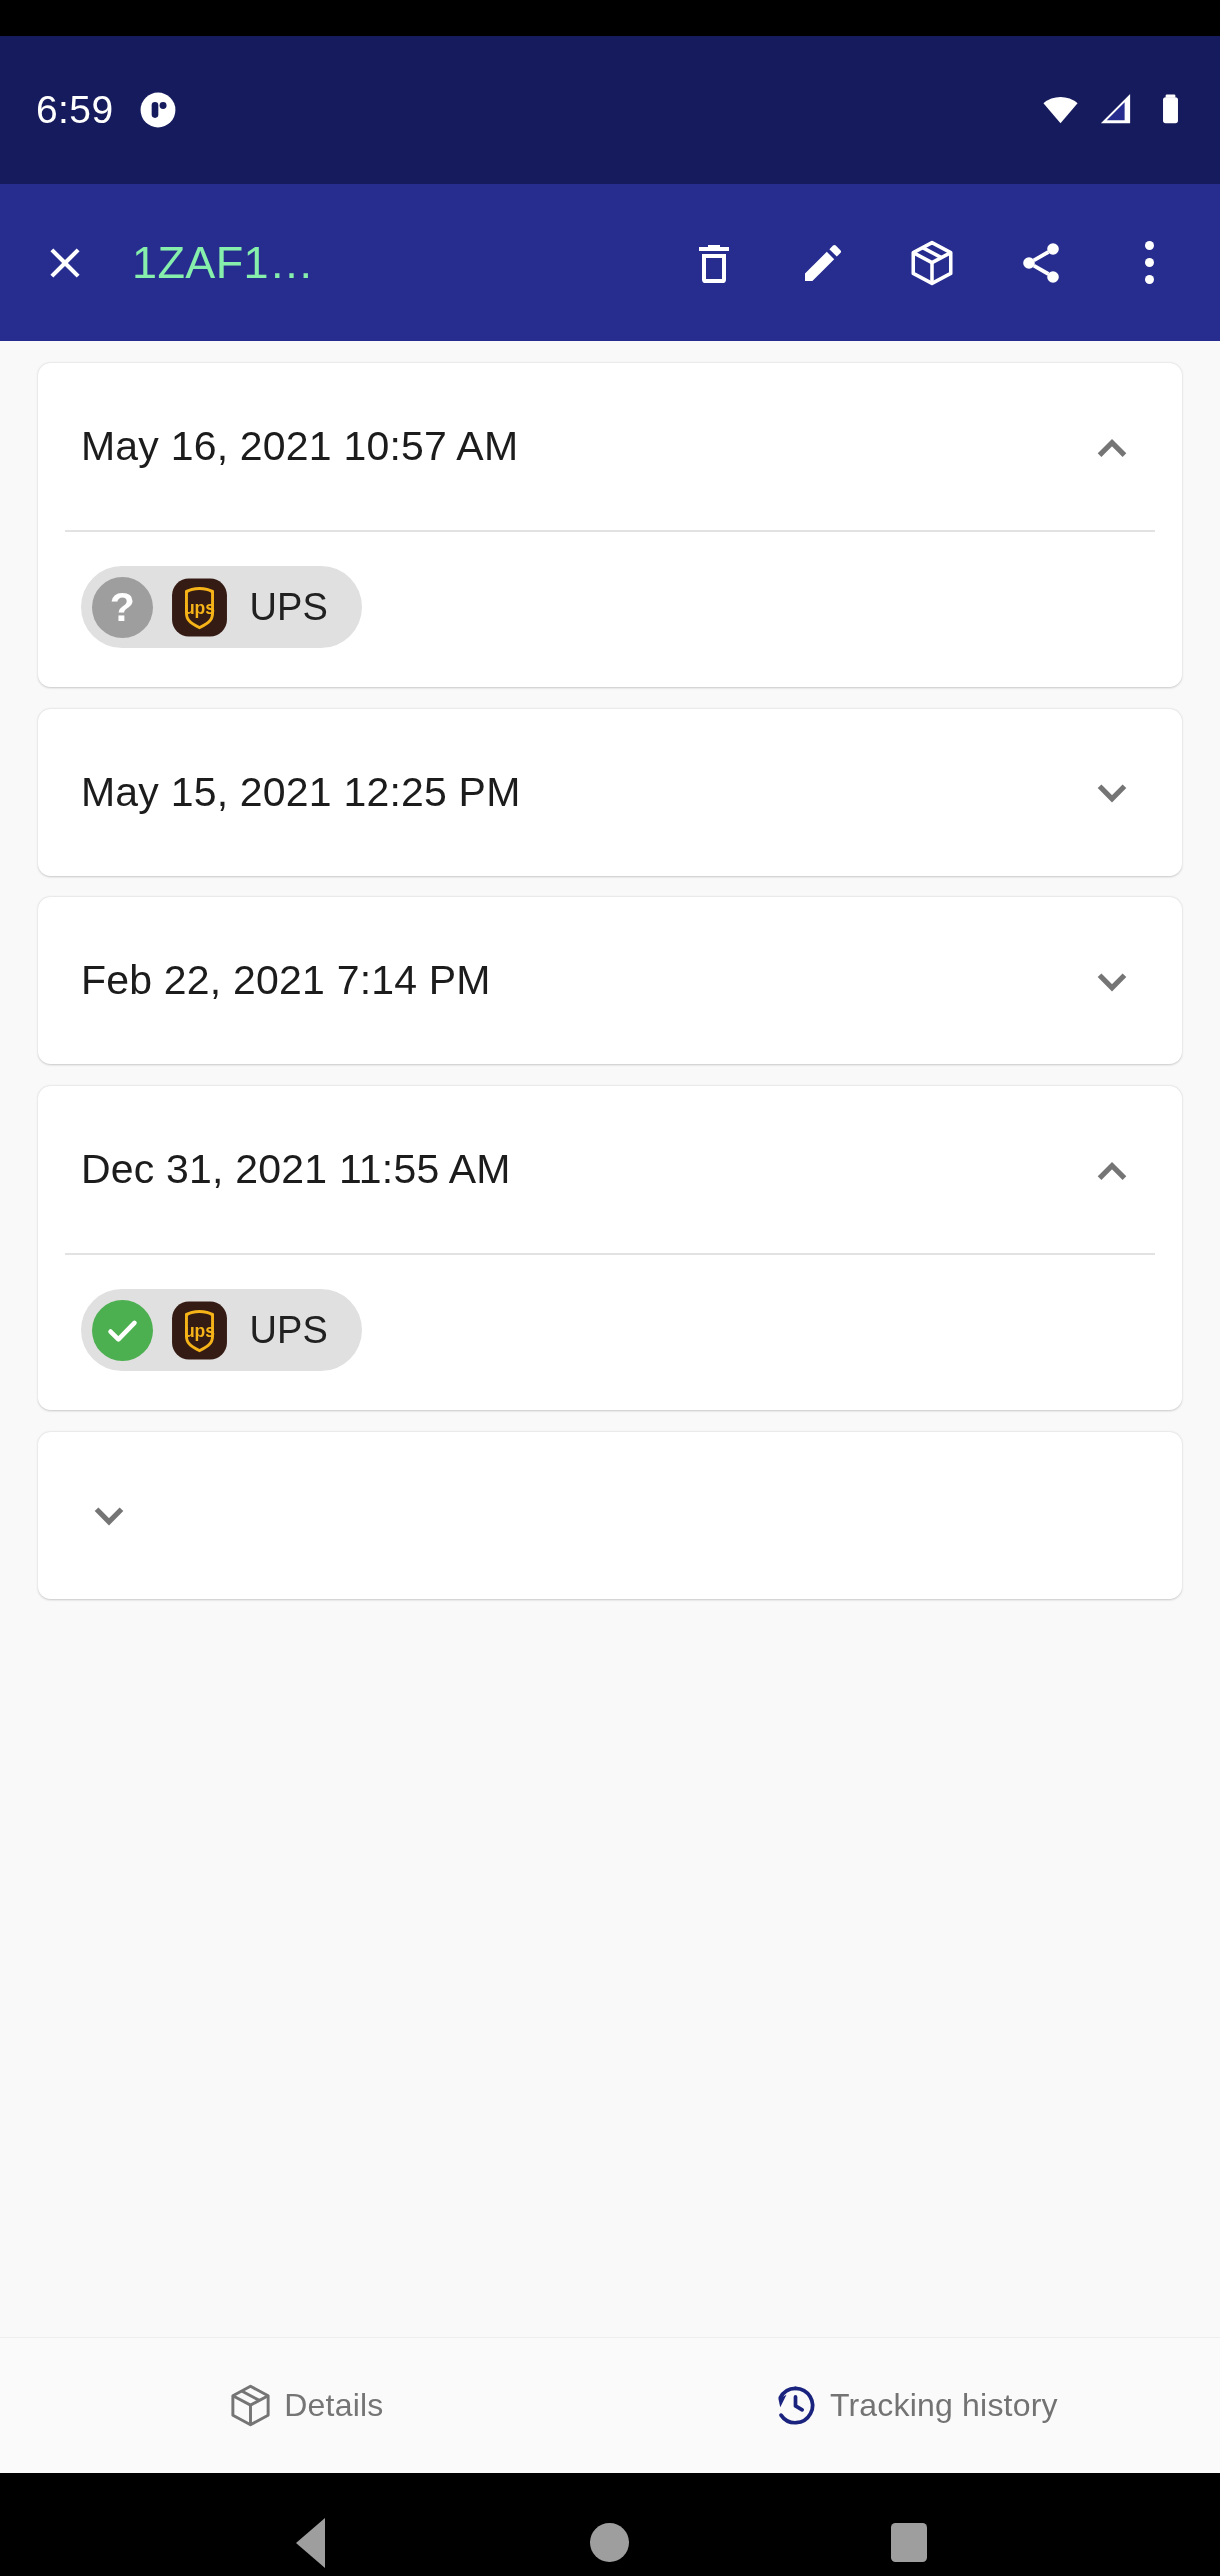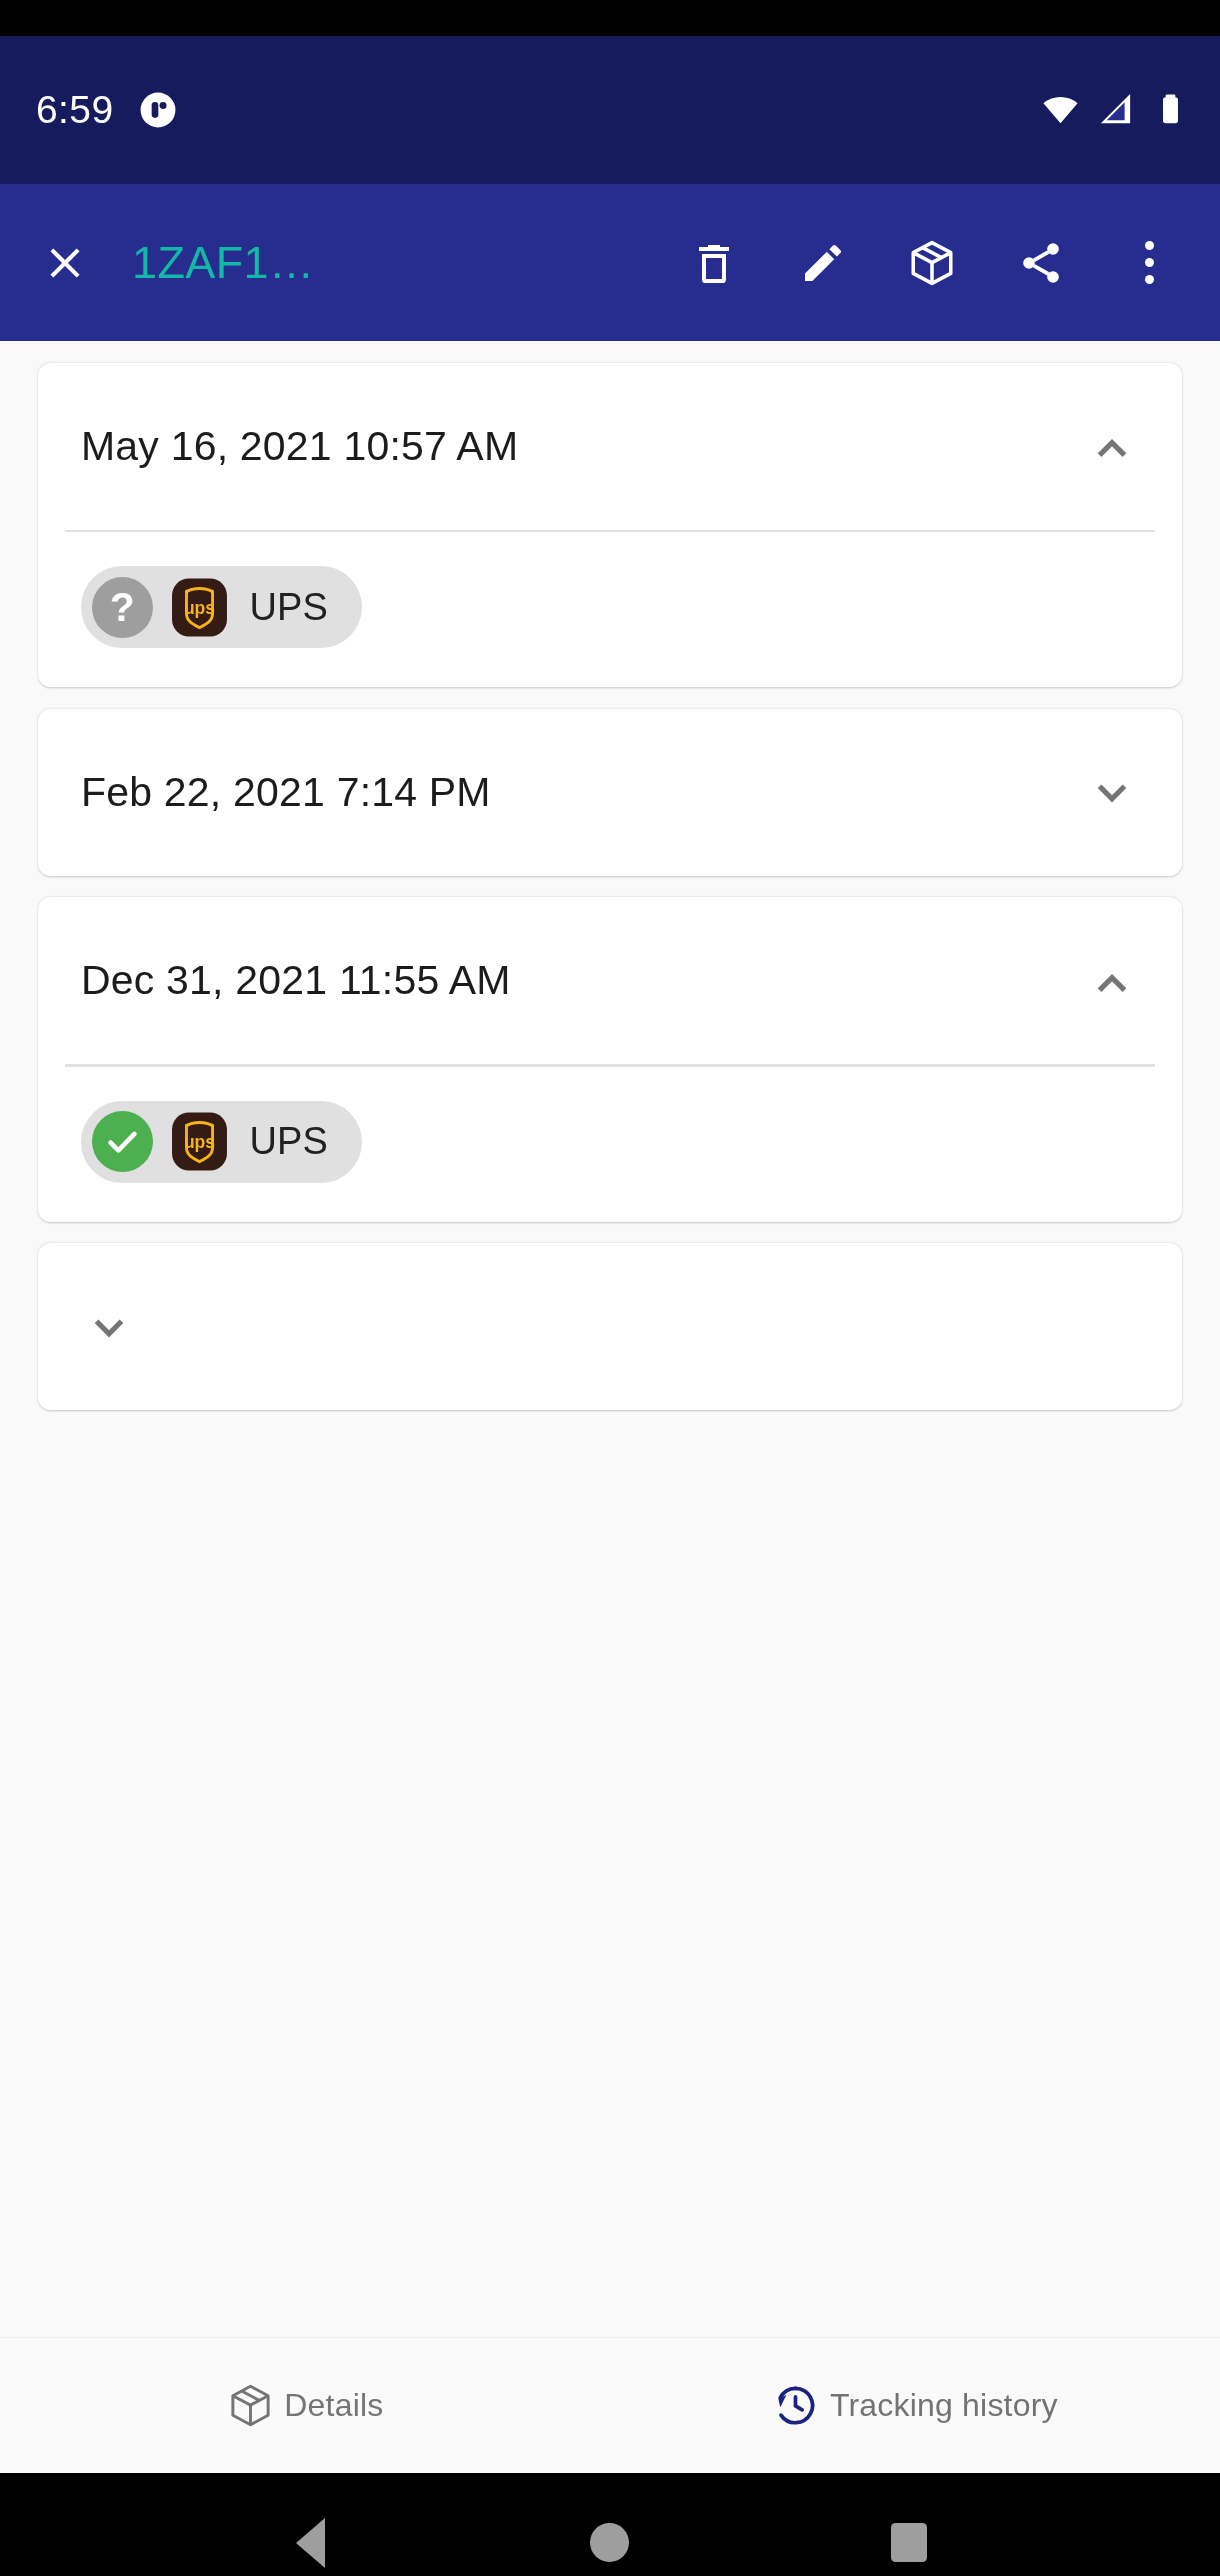--- a/index.html
+++ b/index.html
@@ -25,21 +25,21 @@
   
   .appbar {
     height:157px; flex:0 0 157px; background:#262d8e;
     display:flex; align-items:center; padding:0 23px; gap:0;
   }
   .appbar-btn {
     width:84px; height:84px; display:flex; align-items:center; justify-content:center;
     flex:0 0 auto; border-radius:50%; cursor:pointer;
   }
   .appbar-title {
-    color:#14b8a6; font-size:45px; font-weight:500; letter-spacing:0.4px;
+    color:#86efac; font-size:45px; font-weight:500; letter-spacing:0.4px;
     margin-left:25px; white-space:nowrap; overflow:hidden;
   }
   .appbar-spacer { flex:1 1 auto; }
   .appbar-actions { display:flex; align-items:center; gap:25px; padding-right:5.4px; }
   .dot3 { display:flex; flex-direction:column; gap:8px; align-items:center; }
   .dot3 i { width:9px; height:9px; border-radius:50%; background:#fff; display:block; }
 
   
   .content { flex:1 1 auto; background:#f9f9f9; overflow:hidden; padding:21.5px 0 0 0; position:relative; }
   .card {
@@ -201,20 +201,30 @@
               <path d="M20 6.5 C16.3 6.5 12.8 7.6 10.5 8.8 L10.5 23.5 C10.5 28.2 12.4 30.7 20 34.2 C27.6 30.7 29.5 28.2 29.5 23.5 L29.5 8.8 C27.2 7.6 23.7 6.5 20 6.5 Z" fill="#f7b418"></path>
               <path d="M20 8.6 C17 8.6 14.2 9.4 12.4 10.3 L12.4 23.5 C12.4 27.3 13.8 29.2 20 32.2 C26.2 29.2 27.6 27.3 27.6 23.5 L27.6 10.3 C25.8 9.4 23 8.6 20 8.6 Z" fill="#341b14"></path>
               <text x="20" y="24.5" font-family="'Liberation Sans',sans-serif" font-size="11.5" font-weight="bold" fill="#f7b418" text-anchor="middle">ups</text>
             </svg>
           </span>
           <span class="chip-label">UPS</span>
         </div>
       </div>
     </div>
 
+    <div class="card">
+      <div class="card-head">
+        <span class="card-date">May 15, 2021 12:25 PM</span>
+        <span class="chev">
+          <svg viewBox="0 0 24 24" width="52" height="52">
+              <path d="M7.1 10.2 L12 15.1 L16.9 10.2" fill="none" stroke="#757575" stroke-width="2.4" stroke-linecap="square"></path>
+            </svg>
+        </span>
+      </div>
+    </div>
 
     <div class="card">
       <div class="card-head">
         <span class="card-date">Feb 22, 2021 7:14 PM</span>
         <span class="chev">
           <svg viewBox="0 0 24 24" width="52" height="52">
               <path d="M7.1 10.2 L12 15.1 L16.9 10.2" fill="none" stroke="#757575" stroke-width="2.4" stroke-linecap="square"></path>
             </svg>
         </span>
       </div>

